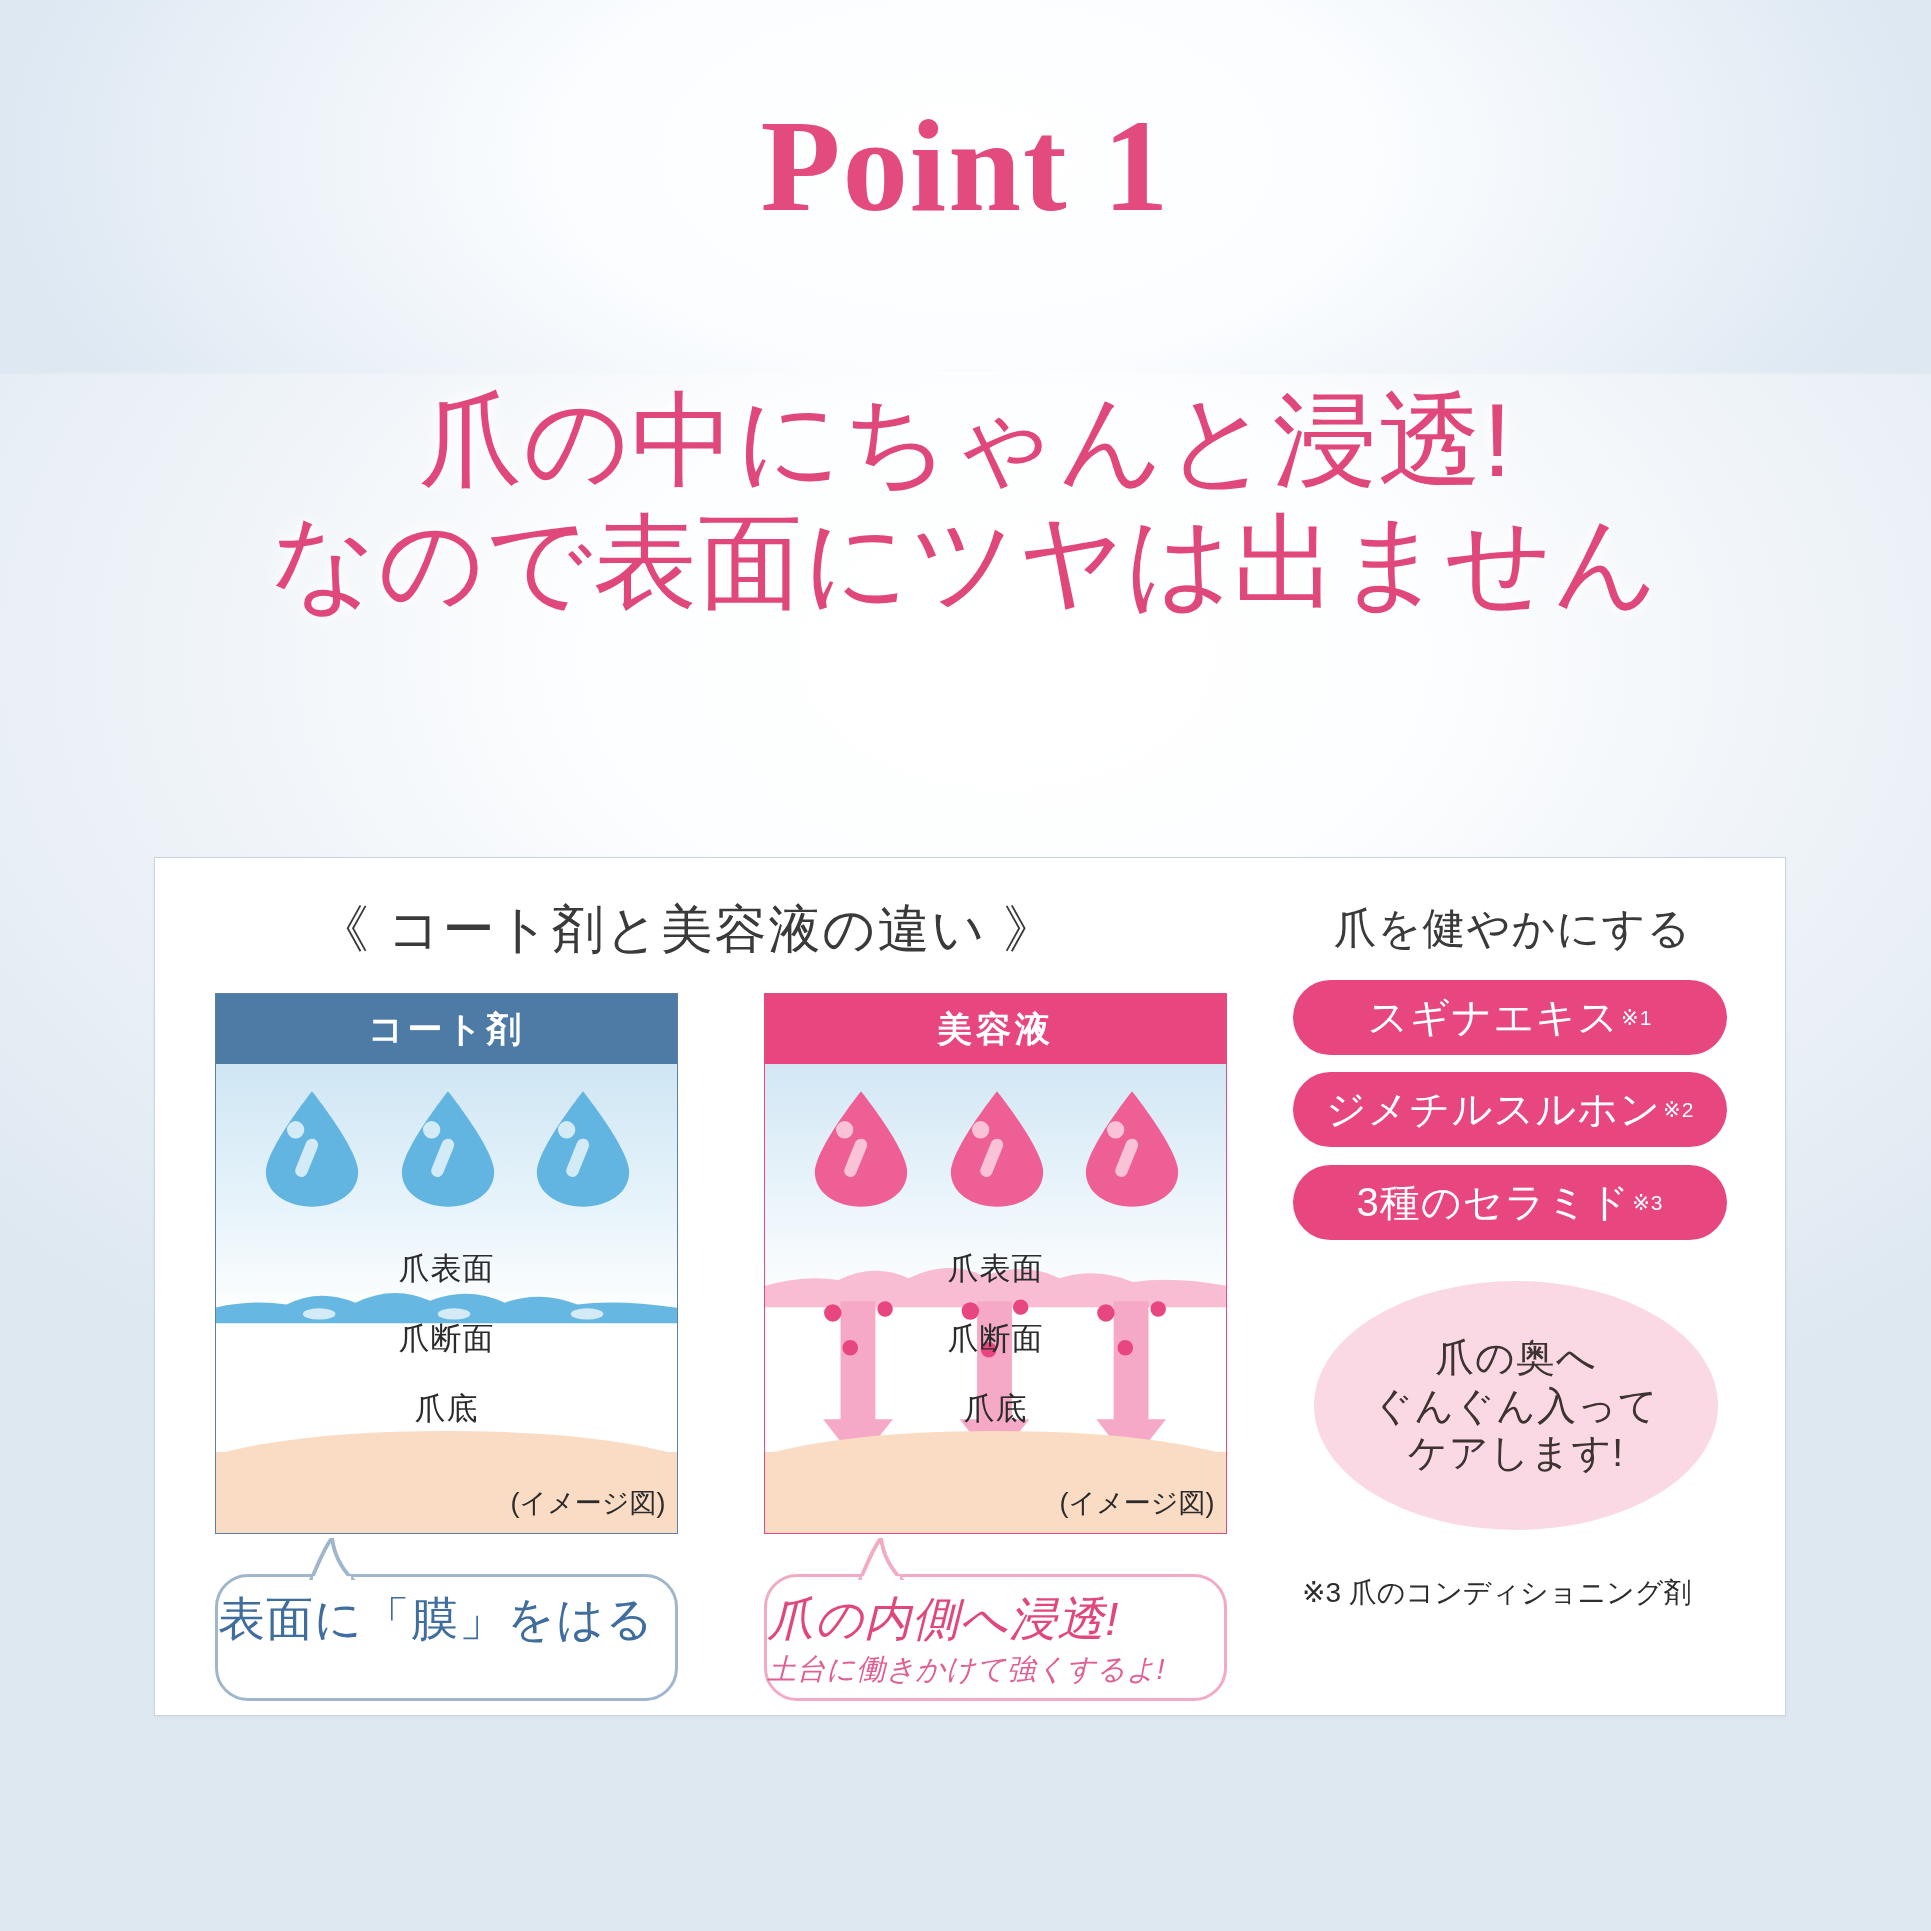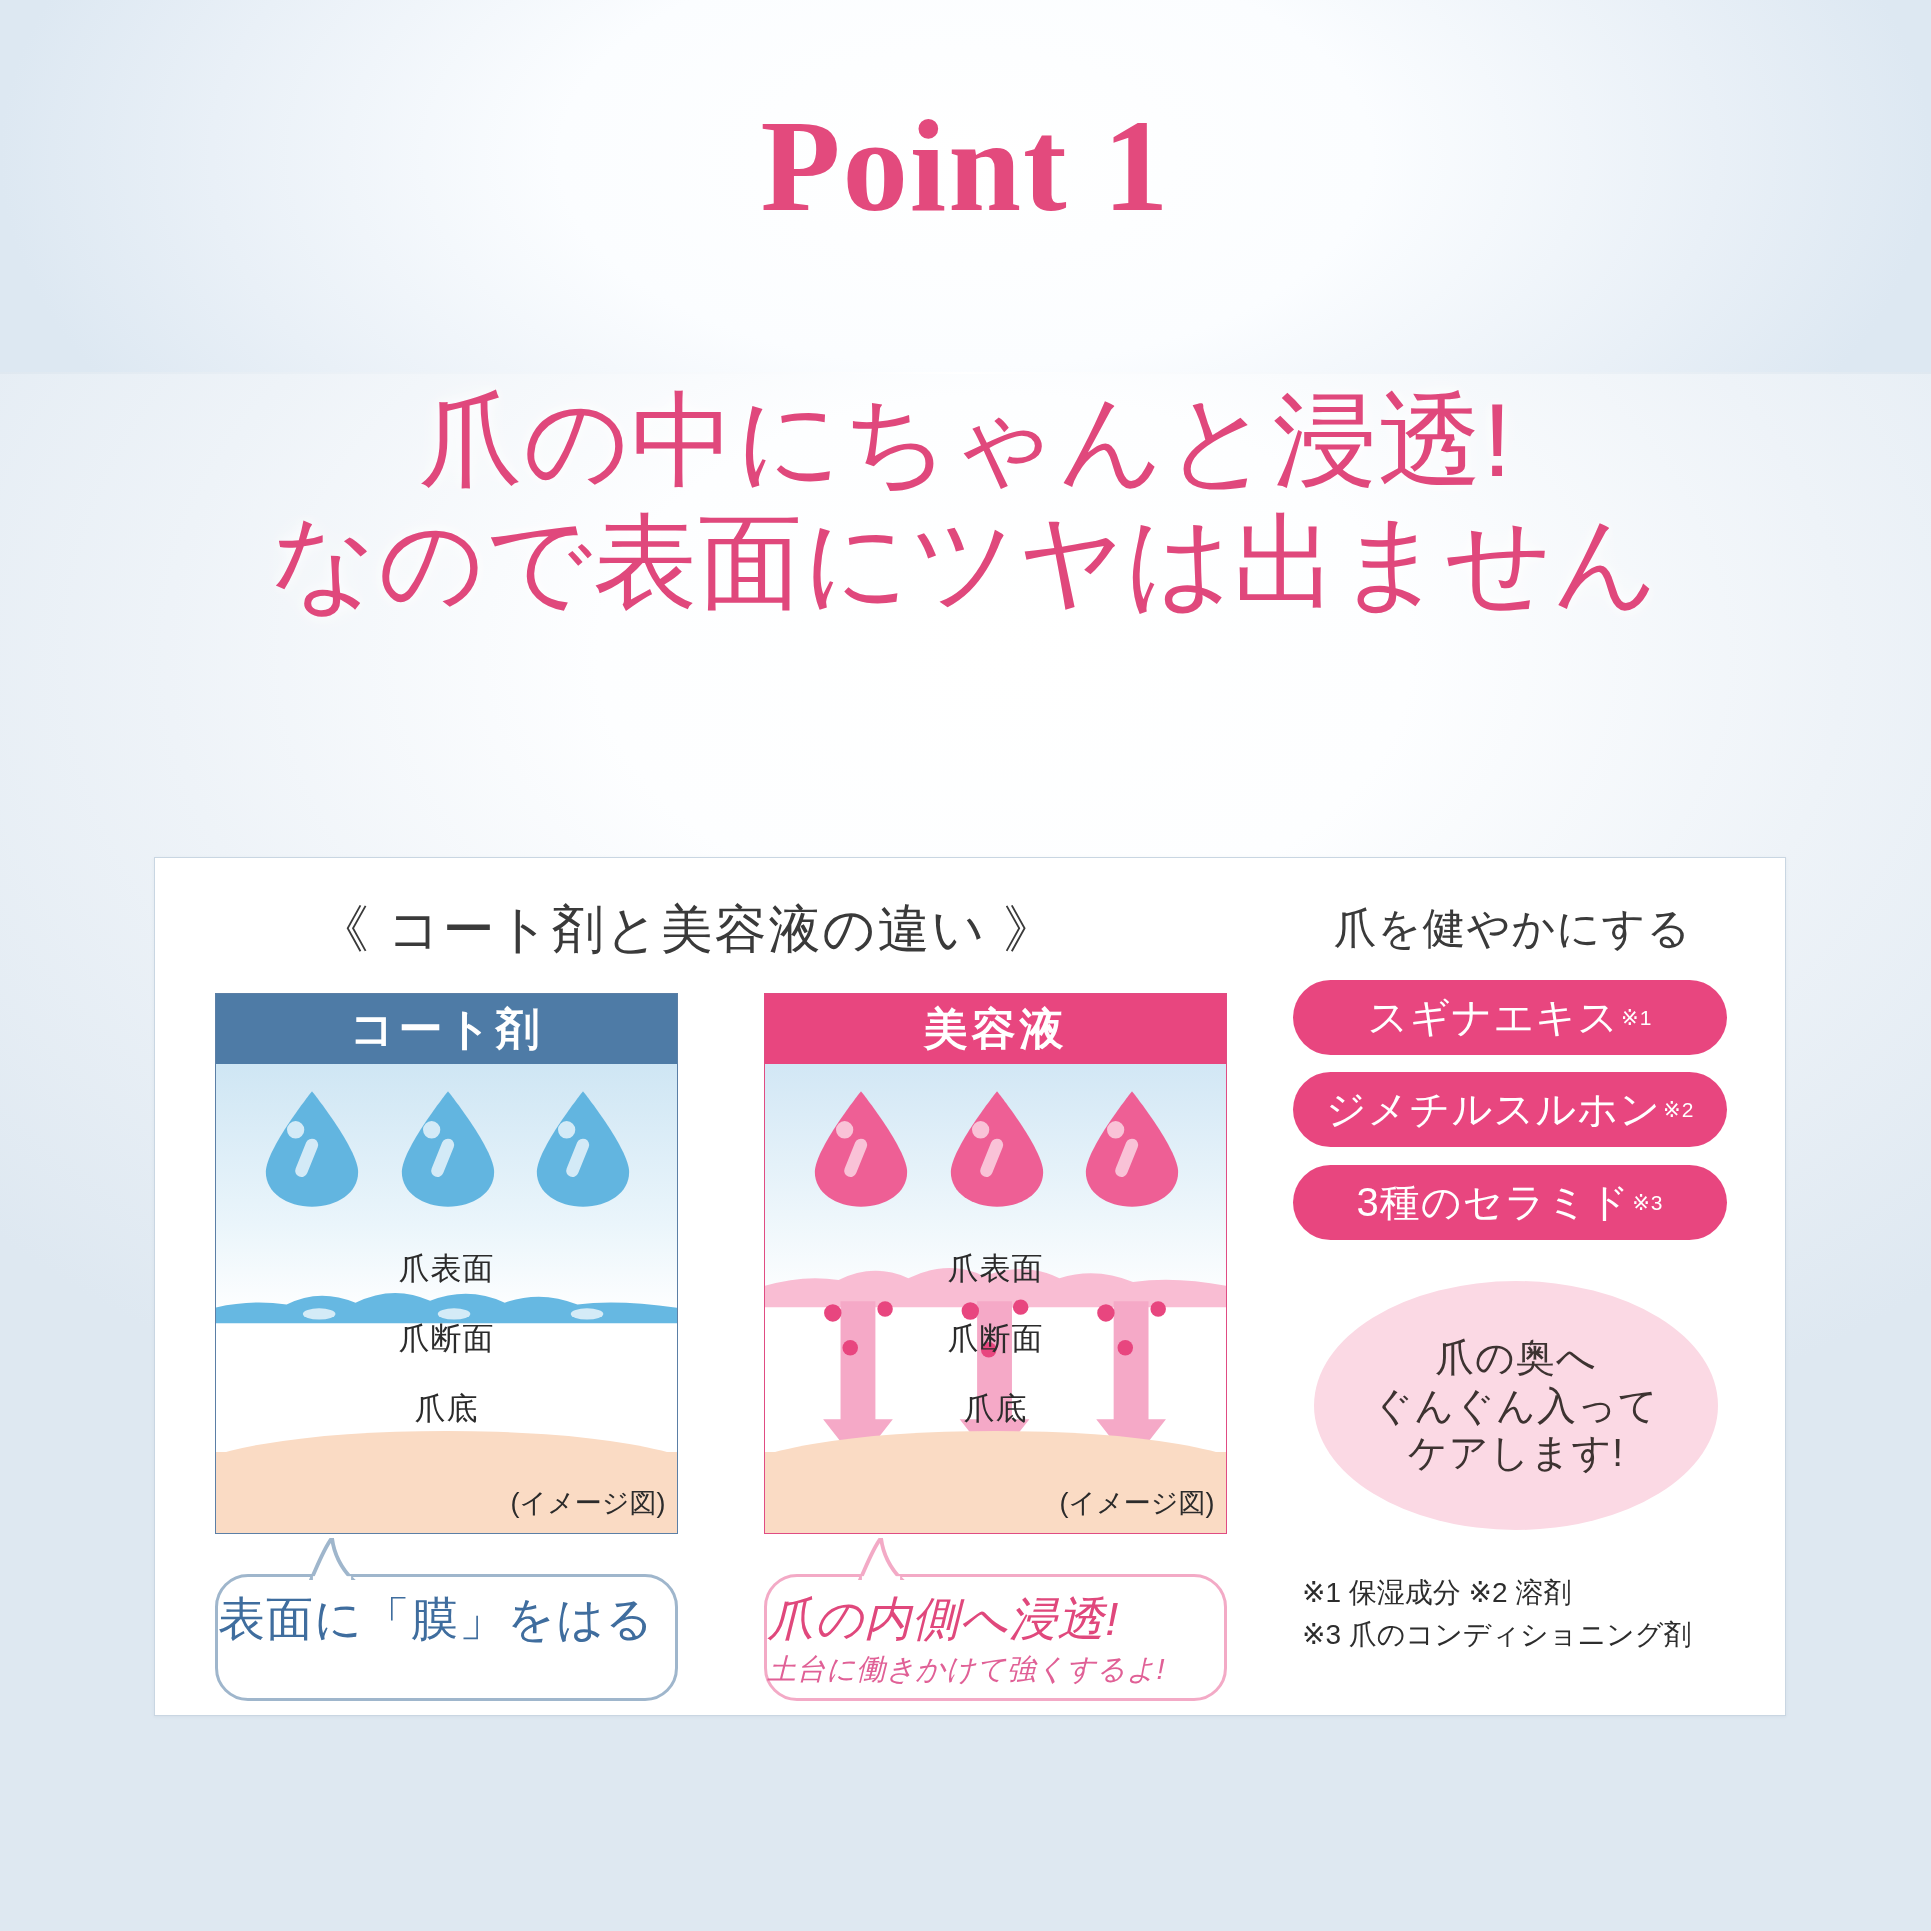--- a/index.html
+++ b/index.html
@@ -111,21 +111,21 @@
     overflow: hidden;
   }
   .panel.left  { left: 50px;  border: 1.9px solid #5b7fa6; }
   .panel.right { left: 599px; border: 1.9px solid #e04c83; }
 
   .panel-head {
     position: absolute;
     top: 0; left: 0; right: 0;
     height: 70px;
     display: flex; align-items: center; justify-content: center;
-    font-size: 44px;
+    font-size: 35px;
     font-weight: 700;
     letter-spacing: 3.9px;
   }
   .panel.left  .panel-head { background: #4e7ba6; color: #ffffff; }
   .panel.right .panel-head { background: #e8467f; color: #ffffff; }
 
   .panel-body {
     position: absolute;
     top: 70px; left: 0; right: 0; bottom: 0;
   }
@@ -430,21 +430,20 @@
           <span class="sup">※3</span>
     </div>
 
     <div class="ellipse">
       <span>爪の奥へ</span>
       <span>ぐんぐん入って</span>
       <span>ケアします!</span>
     </div>
 
     <div class="footnotes">
-      <span>※1 保湿成分 ※2 溶剤</span>
       <span>※3 爪のコンディショニング剤</span>
     </div>
 
    </div>
   </div>
 
 </div>
 
 
 </body></html>

